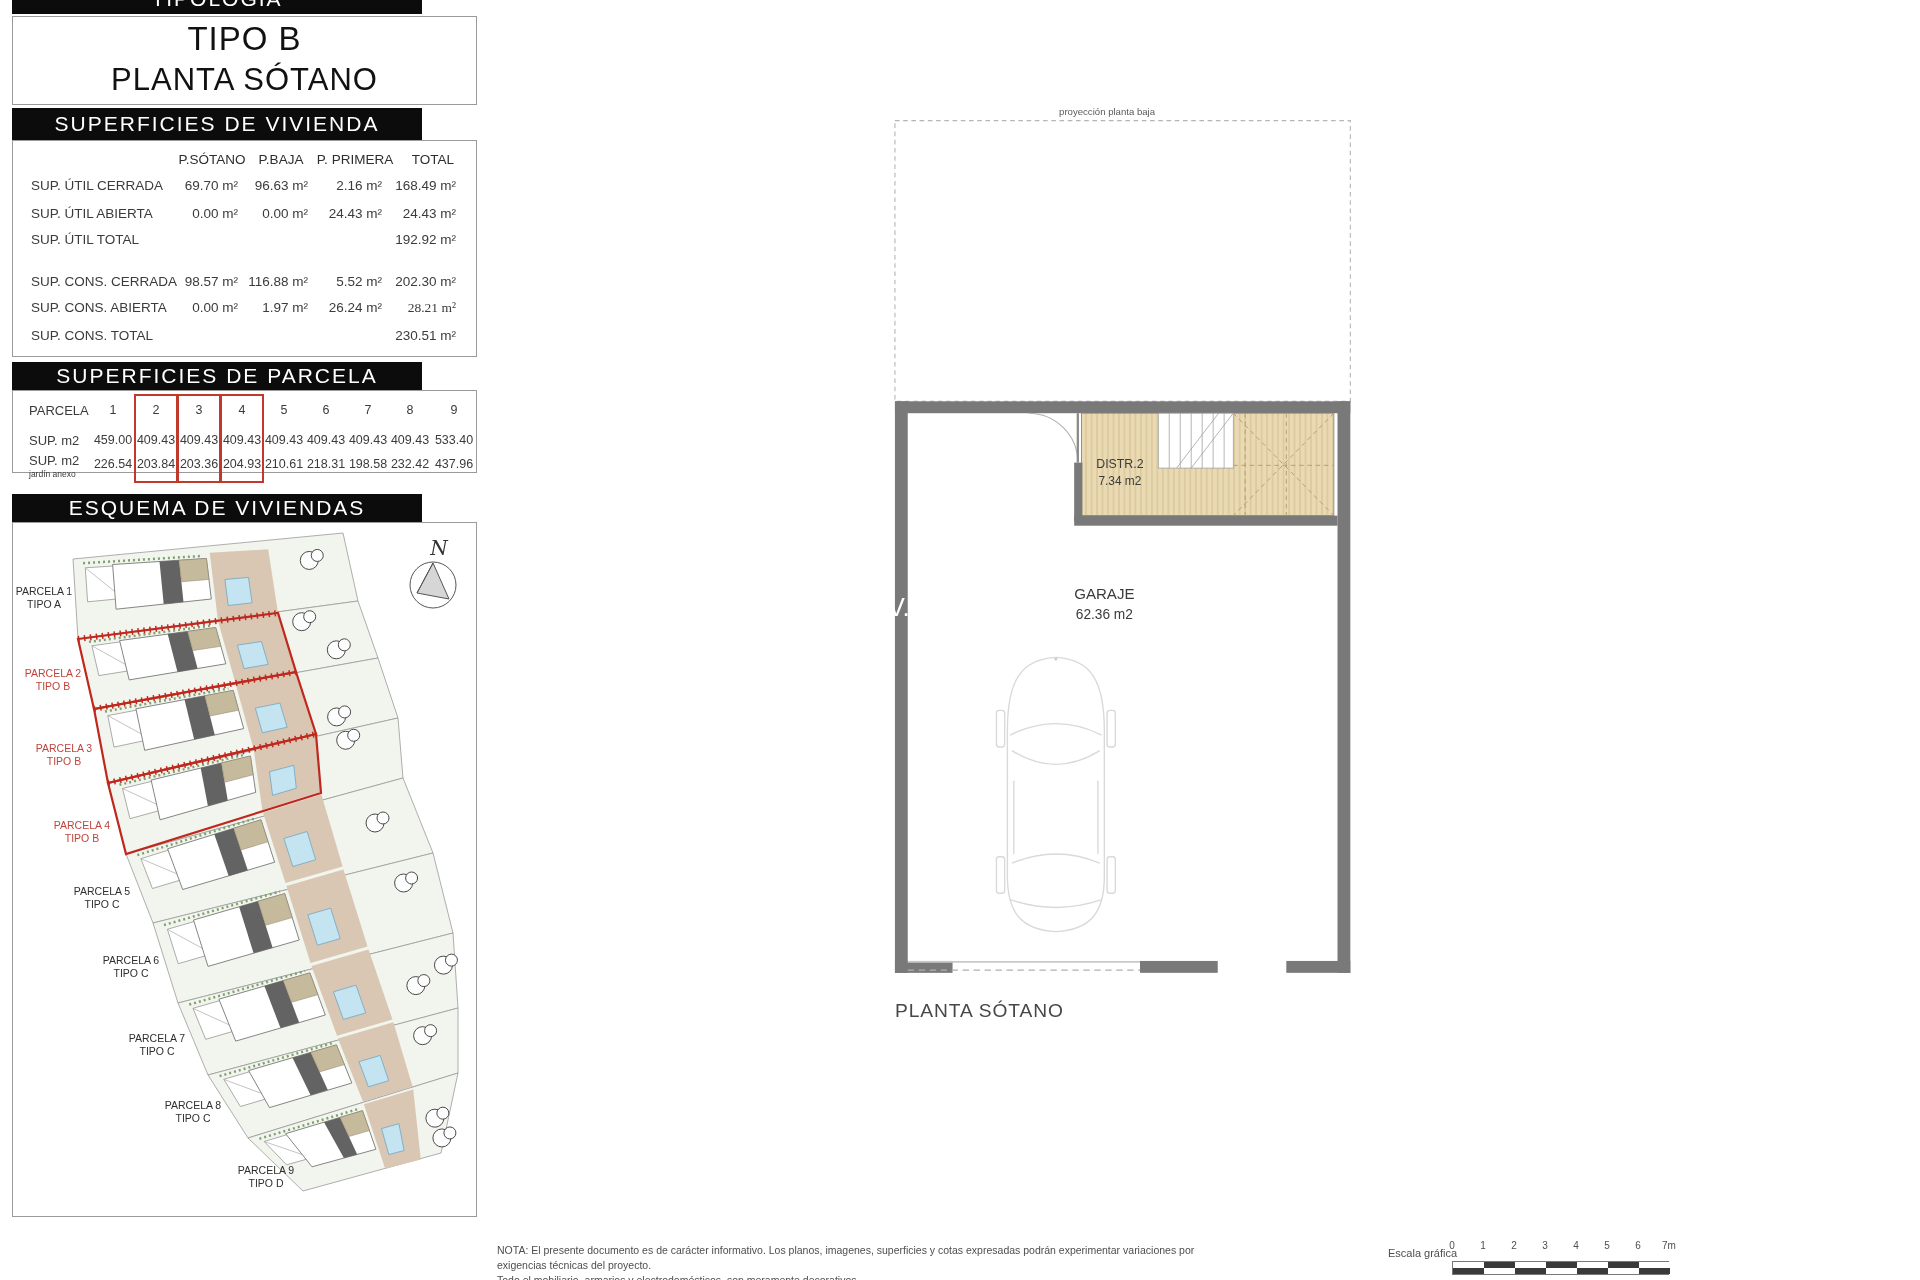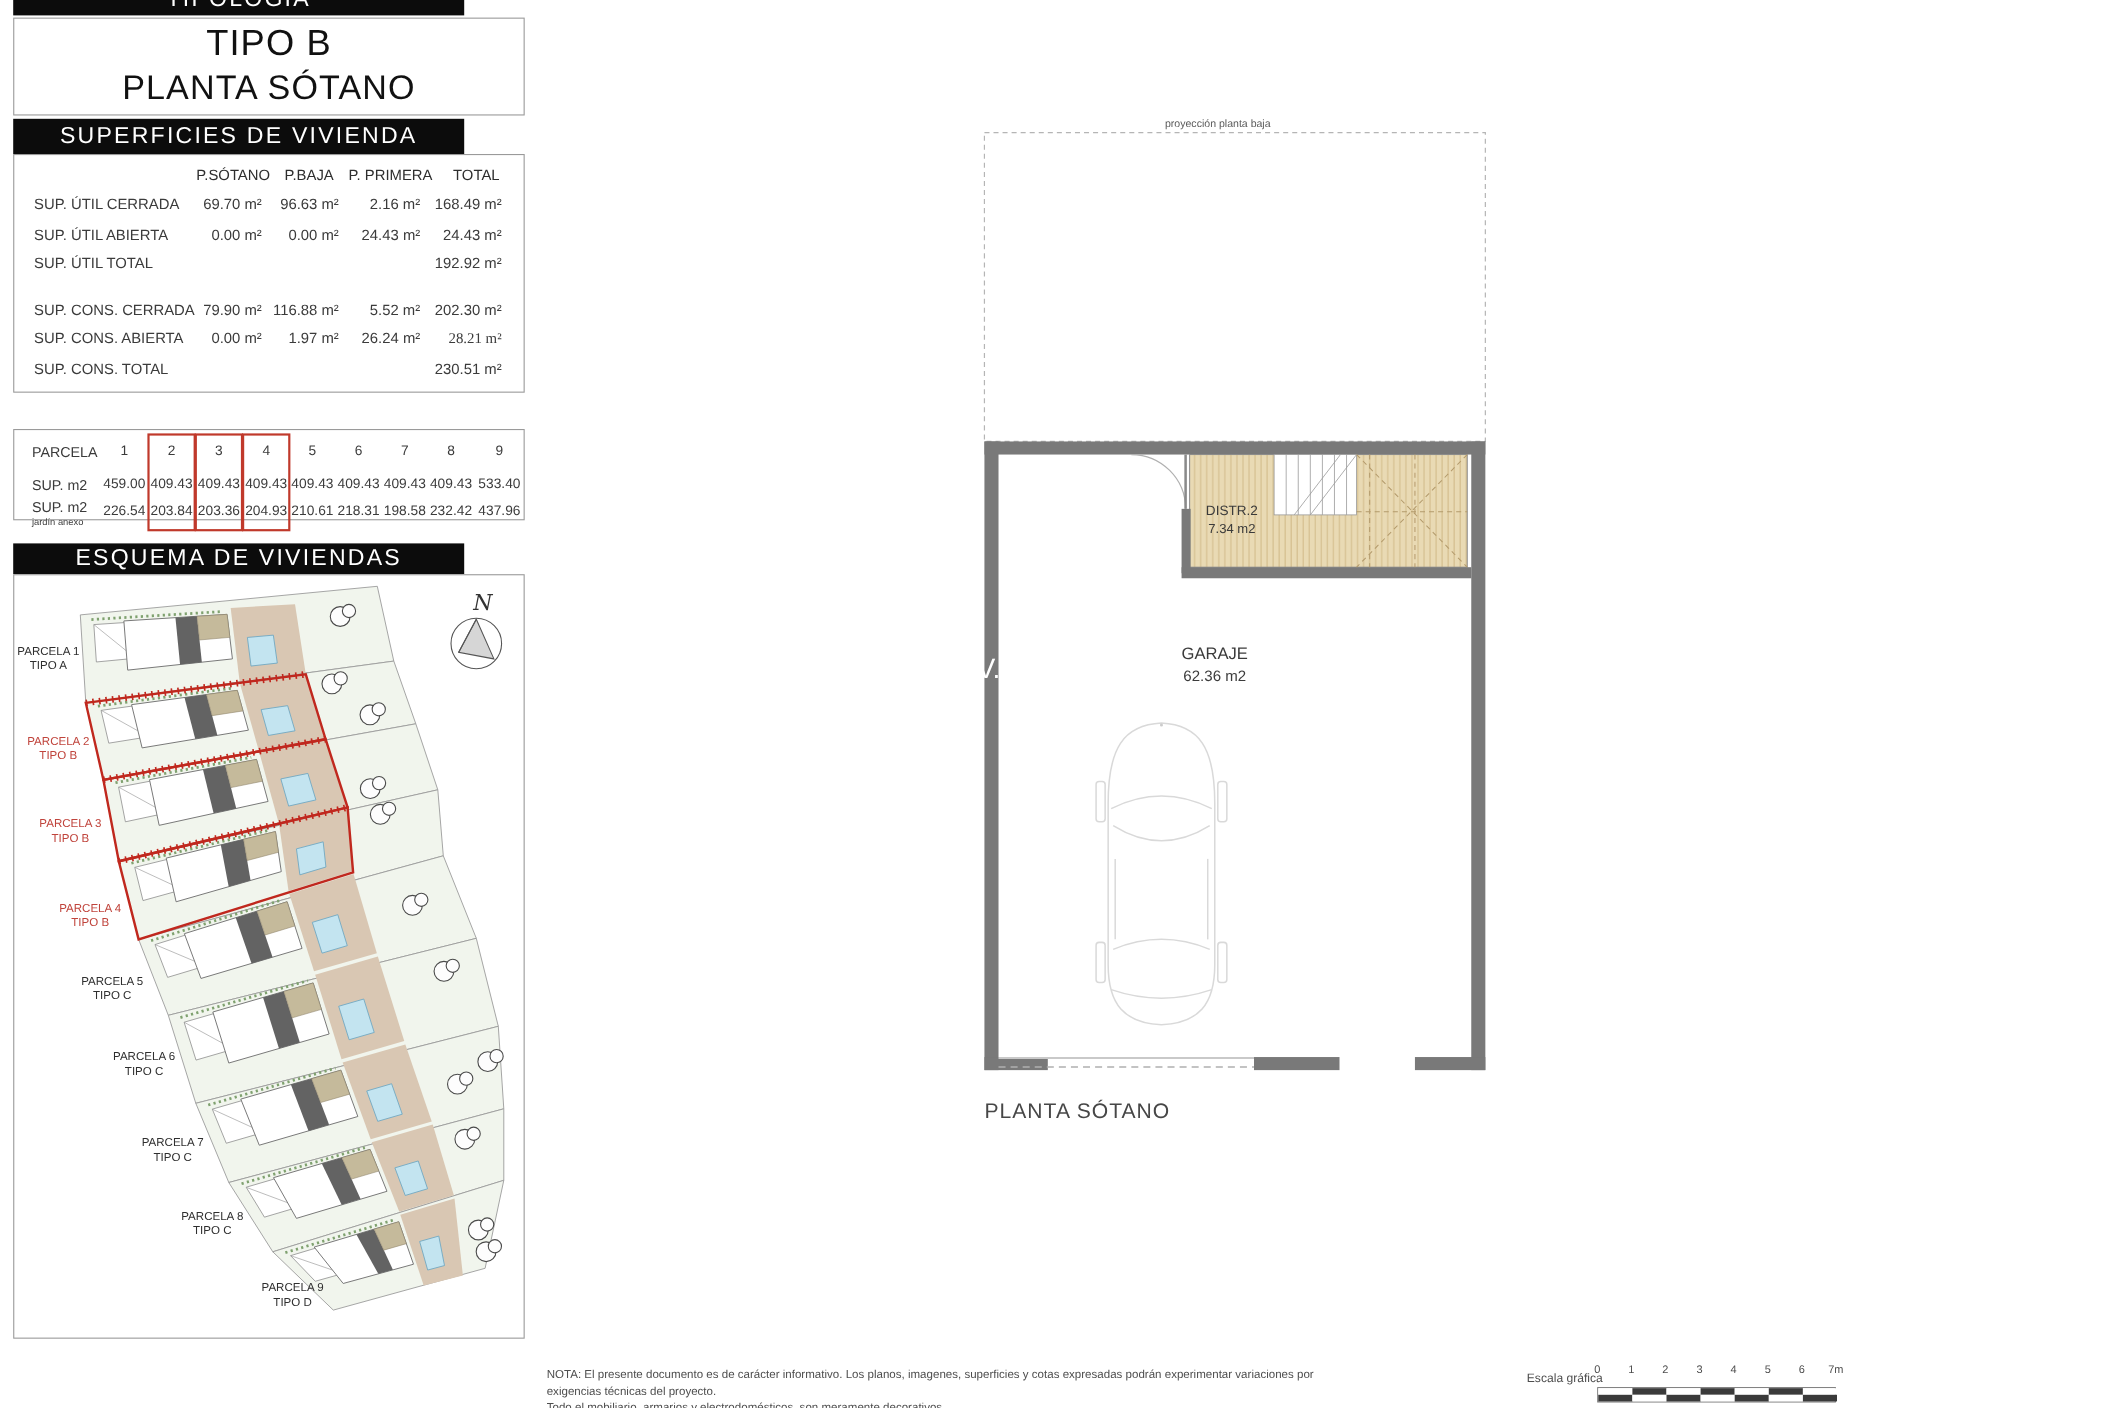--- a/index.html
+++ b/index.html
@@ -54,33 +54,36 @@
       <span class="valspan" style="left: 369px; top: 37px;">2.16 m²</span>
       <span class="valspan" style="left: 443px; top: 37px;">168.49 m²</span>
       <span class="cellspan" style="left: 18px; top: 65px;">SUP. ÚTIL ABIERTA</span>
       <span class="valspan" style="left: 225px; top: 65px;">0.00 m²</span>
       <span class="valspan" style="left: 295px; top: 65px;">0.00 m²</span>
       <span class="valspan" style="left: 369px; top: 65px;">24.43 m²</span>
       <span class="valspan" style="left: 443px; top: 65px;">24.43 m²</span>
       <span class="cellspan" style="left: 18px; top: 91px;">SUP. ÚTIL TOTAL</span>
       <span class="valspan" style="left: 443px; top: 91px;">192.92 m²</span>
       <span class="cellspan" style="left: 18px; top: 133px;">SUP. CONS. CERRADA</span>
-      <span class="valspan" style="left: 225px; top: 133px;">79.90 m²</span>
+      <span class="valspan" style="left: 225px; top: 133px;">98.57 m²</span>
       <span class="valspan" style="left: 295px; top: 133px;">116.88 m²</span>
       <span class="valspan" style="left: 369px; top: 133px;">5.52 m²</span>
       <span class="valspan" style="left: 443px; top: 133px;">202.30 m²</span>
       <span class="cellspan" style="left: 18px; top: 159px;">SUP. CONS. ABIERTA</span>
       <span class="valspan" style="left: 225px; top: 159px;">0.00 m²</span>
       <span class="valspan" style="left: 295px; top: 159px;">1.97 m²</span>
       <span class="valspan" style="left: 369px; top: 159px;">26.24 m²</span>
       <span class="valspan" style="left: 443px; top: 159px; font-family: Liberation Serif, serif;">28.21 m²</span>
       <span class="cellspan" style="left: 18px; top: 187px;">SUP. CONS. TOTAL</span>
       <span class="valspan" style="left: 443px; top: 187px;">230.51 m²</span>
     </div>
 
+  <div class="banner" style="top:362px;height:28px;">
+    <div class="banner-inner" style="line-height:28px;">SUPERFICIES DE PARCELA</div>
+  </div>
   <div class="boxed" id="par-box" style="top:390px;height:83px;">
       <span class="plabel" style="left: 16px; top: 12px;">PARCELA</span>
       <span class="plabel" style="left: 16px; top: 42px;">SUP. m2</span>
       <span class="plabel" style="left: 16px; top: 62px;">SUP. m2</span>
       <span class="subl" style="left: 16px; top: 78px;">jardín anexo</span>
       <span class="pvalspan" style="left: 100px; top: 12px;">1</span>
       <span class="pvalspan" style="left: 143px; top: 12px;">2</span>
       <span class="pvalspan" style="left: 186px; top: 12px;">3</span>
       <span class="pvalspan" style="left: 229px; top: 12px;">4</span>
       <span class="pvalspan" style="left: 271px; top: 12px;">5</span>

